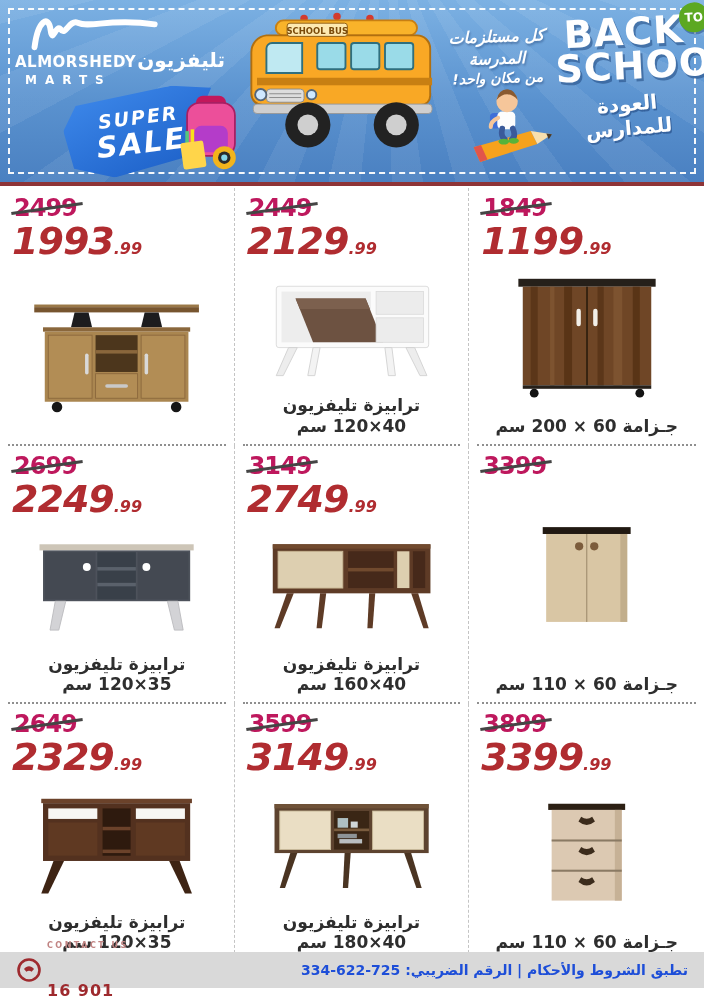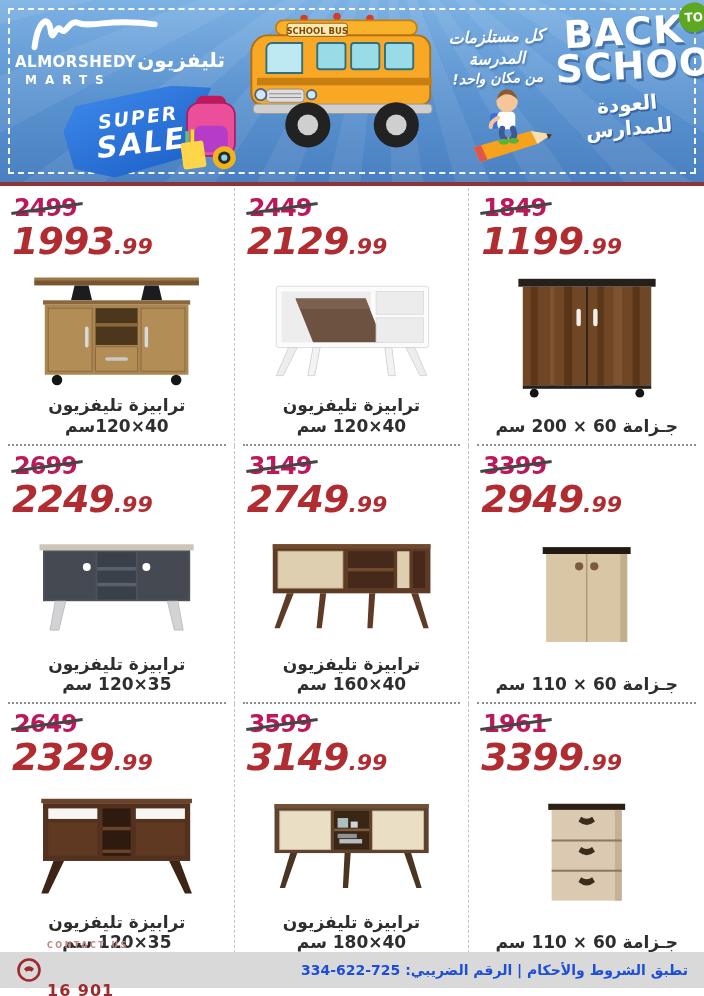--- a/index.html
+++ b/index.html
@@ -53,21 +53,21 @@
     grid-template-columns:1fr 1fr 1fr;grid-template-rows:1fr 1fr 1fr;}
   .cell{position:relative;display:flex;flex-direction:column;padding:8px 10px 0;box-sizing:border-box;}
   .colsep{border-right:1px dashed #c4c4c4;}
   .rowsep::after{content:"";position:absolute;left:8px;right:8px;bottom:0;border-bottom:2px dotted #8f8f8f;}
   .old{position:relative;width:max-content;margin-left:4px;
     font-weight:800;font-size:24px;line-height:1;color:#be185d;letter-spacing:-1px;}
   .old::after{content:"";position:absolute;left:-3px;right:-6px;top:46%;
     border-top:3px solid #454545;transform:rotate(-8deg);}
   .price{margin:2px 0 0 2px;font-style:italic;font-weight:800;font-size:38px;line-height:1;
     color:#b02c30;letter-spacing:-1px;}
-  .price .cents{font-size:22px;letter-spacing:0;}
+  .price .cents{font-size:16px;letter-spacing:0;}
   .imgwrap{flex:1;display:flex;align-items:center;justify-content:center;min-height:0;}
   .pimg{width:82%;max-width:200px;height:auto;}
   .pimg.tall{width:64%;}
   .pname{text-align:center;font-weight:700;font-size:17px;color:#2e2e2e;padding:4px 0 10px;line-height:1.2;}
 
   
   .footer{position:absolute;left:0;bottom:8px;width:704px;height:36px;background:#d9d9d9;
     display:flex;align-items:center;justify-content:space-between;padding:0 16px;box-sizing:border-box;}
   .contact{display:flex;align-items:center;gap:5px;}
   .contact-txt{display:flex;flex-direction:column;line-height:1;}
@@ -188,21 +188,20 @@
           <rect x="128" y="55" width="50" height="72" fill="#b28d55" stroke="#8a673c"></rect>
             <rect x="132" y="76" width="4" height="24" rx="2" fill="#d9d9d9"></rect>
           <rect x="76" y="55" width="48" height="42" fill="#4c361c"></rect>
             <rect x="76" y="72" width="48" height="4" fill="#8a673c"></rect>
           <rect x="76" y="99" width="48" height="28" fill="#b28d55" stroke="#8a673c"></rect>
             <rect x="87" y="111" width="26" height="4" rx="2" fill="#c9c9c9"></rect>
           <circle cx="32" cy="137" r="6" fill="#161616"></circle>
             <circle cx="168" cy="137" r="6" fill="#161616"></circle>
         </svg>
       </div>
-      <div class="pname" dir="rtl">ترابيزة تليفزيون 40×120سم</div>
     </div>
 
     <div class="cell colsep rowsep">
       <div class="old">2449</div>
       <div class="price"><span>2129</span><span class="cents">.99</span></div>
       <div class="imgwrap">
         <svg class="pimg" viewBox="0 0 200 150">
           <rect x="14" y="30" width="174" height="70" rx="3" fill="#fbfbfb" stroke="#d8d8d8"></rect>
           <rect x="20" y="36" width="102" height="58" fill="#ededed"></rect>
           <polygon points="36,44 116,44 136,94 56,94" fill="#6d5241"></polygon>
@@ -279,21 +278,20 @@
             <polygon points="64,86 71,86 66,126 60,126" fill="#5e3b26"></polygon>
           <polygon points="120,86 127,86 124,126 118,126" fill="#5e3b26"></polygon>
             <polygon points="168,86 176,86 188,126 182,126" fill="#5e3b26"></polygon>
         </svg>
       </div>
       <div class="pname" dir="rtl">ترابيزة تليفزيون 40×160 سم</div>
     </div>
 
     <div class="cell rowsep">
       <div class="old">3399</div>
-      <div class="price"><span>2949</span><span class="cents">.99</span></div>
       <div class="imgwrap">
         <svg class="pimg tall" viewBox="0 0 200 150">
           <rect x="36" y="6" width="128" height="10" fill="#211912"></rect>
           <rect x="41" y="16" width="118" height="128" fill="#d9c6a4"></rect>
           <rect x="149" y="16" width="10" height="128" fill="#c2ae8b"></rect>
           <rect x="99" y="16" width="2" height="128" fill="#ab9878"></rect>
           <circle cx="89" cy="34" r="6" fill="#7c5c3c"></circle>
             <circle cx="111" cy="34" r="6" fill="#7c5c3c"></circle>
         </svg>
       </div>
@@ -338,21 +336,21 @@
             <rect x="86" y="72" width="26" height="5" fill="#b9bec1"></rect>
           <polygon points="30,88 38,88 24,128 18,128" fill="#4a3422"></polygon>
             <polygon points="92,88 99,88 96,128 90,128" fill="#4a3422"></polygon>
           <polygon points="160,88 168,88 180,128 174,128" fill="#4a3422"></polygon>
         </svg>
       </div>
       <div class="pname" dir="rtl">ترابيزة تليفزيون 40×180 سم</div>
     </div>
 
     <div class="cell">
-      <div class="old">1961</div>
+      <div class="old">3899</div>
       <div class="price"><span>3399</span><span class="cents">.99</span></div>
       <div class="imgwrap">
         <svg class="pimg tall" viewBox="0 0 200 150">
           <rect x="44" y="4" width="112" height="9" fill="#2c2014"></rect>
           <rect x="49" y="13" width="102" height="132" fill="#dcc9b2"></rect>
           <rect x="141" y="13" width="10" height="132" fill="#c6b196"></rect>
           <rect x="49" y="56" width="102" height="3" fill="#8a7a64"></rect>
           <rect x="49" y="100" width="102" height="3" fill="#8a7a64"></rect>
           <path d="M88 30 q12 10 24 0 l-4 -7 q-8 6 -16 0 z" fill="#3c2c1c"></path>
           <path d="M88 74 q12 10 24 0 l-4 -7 q-8 6 -16 0 z" fill="#3c2c1c"></path>

